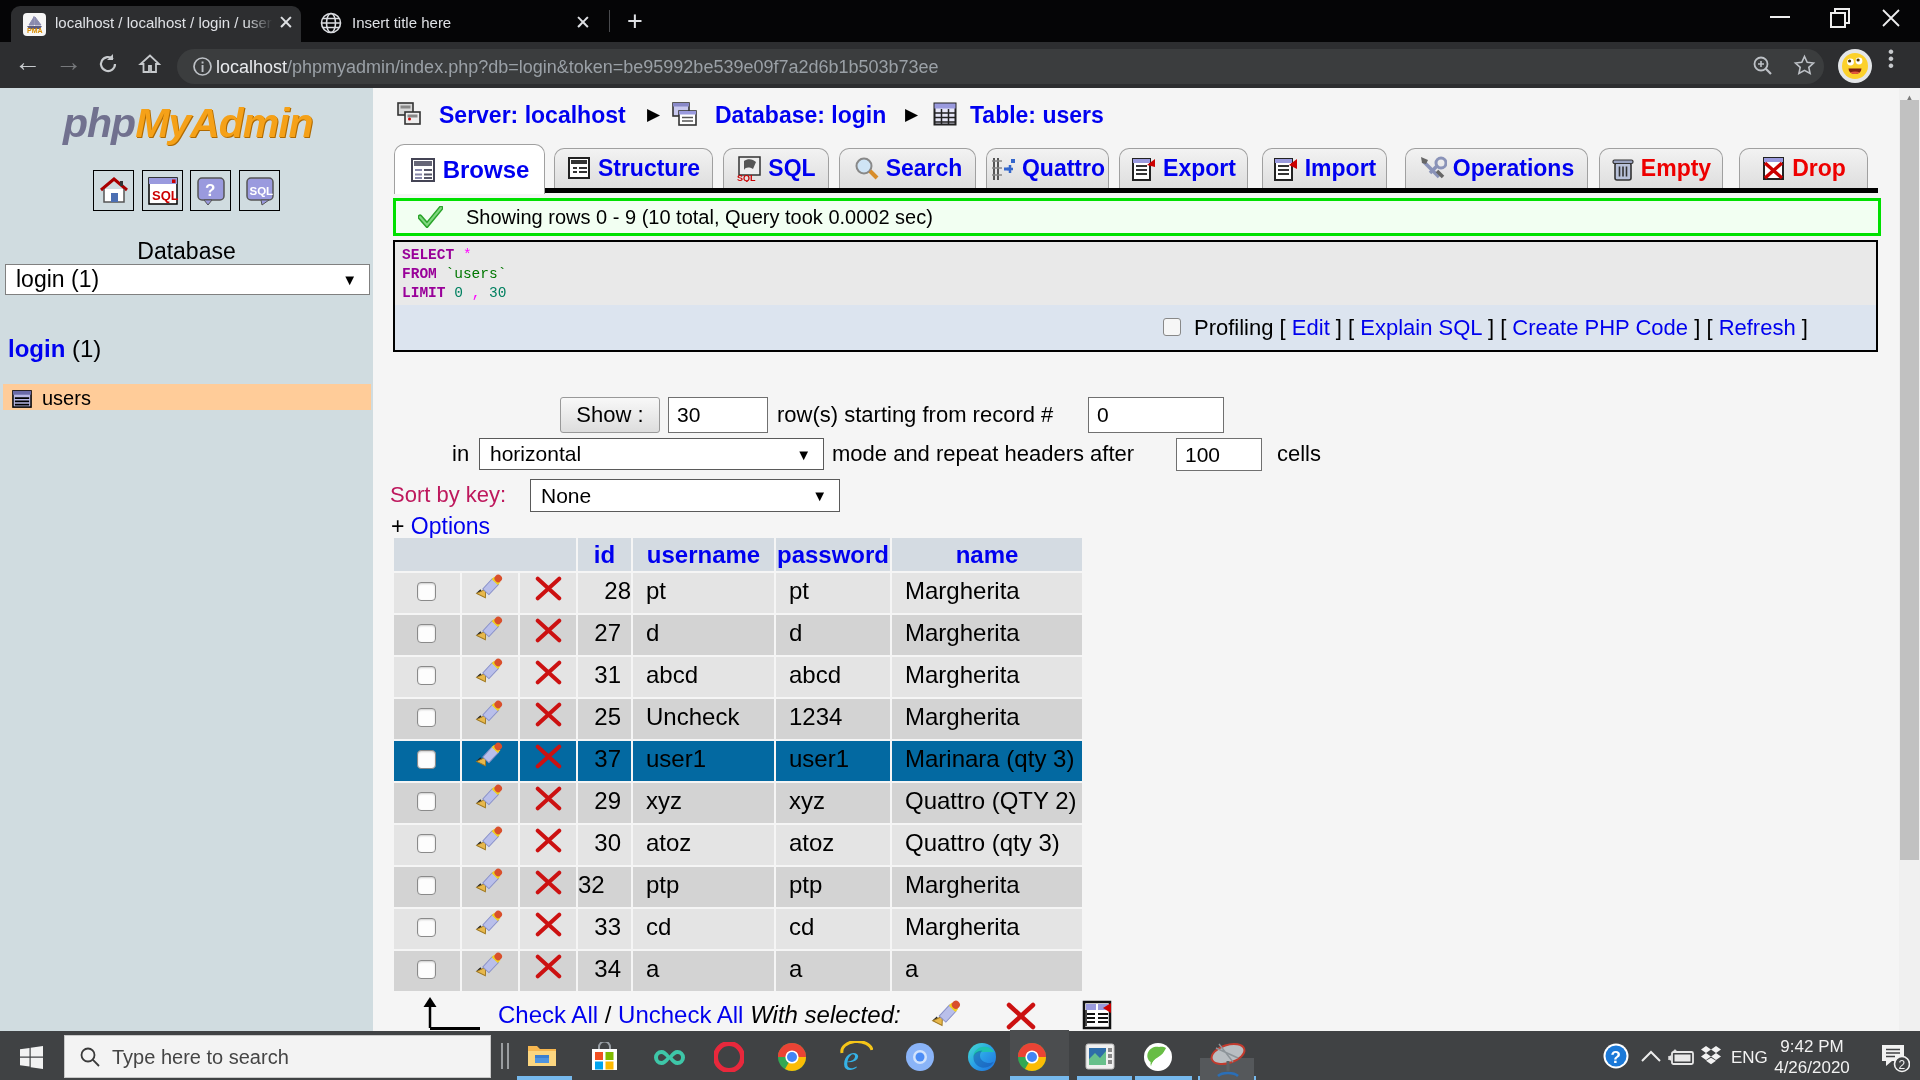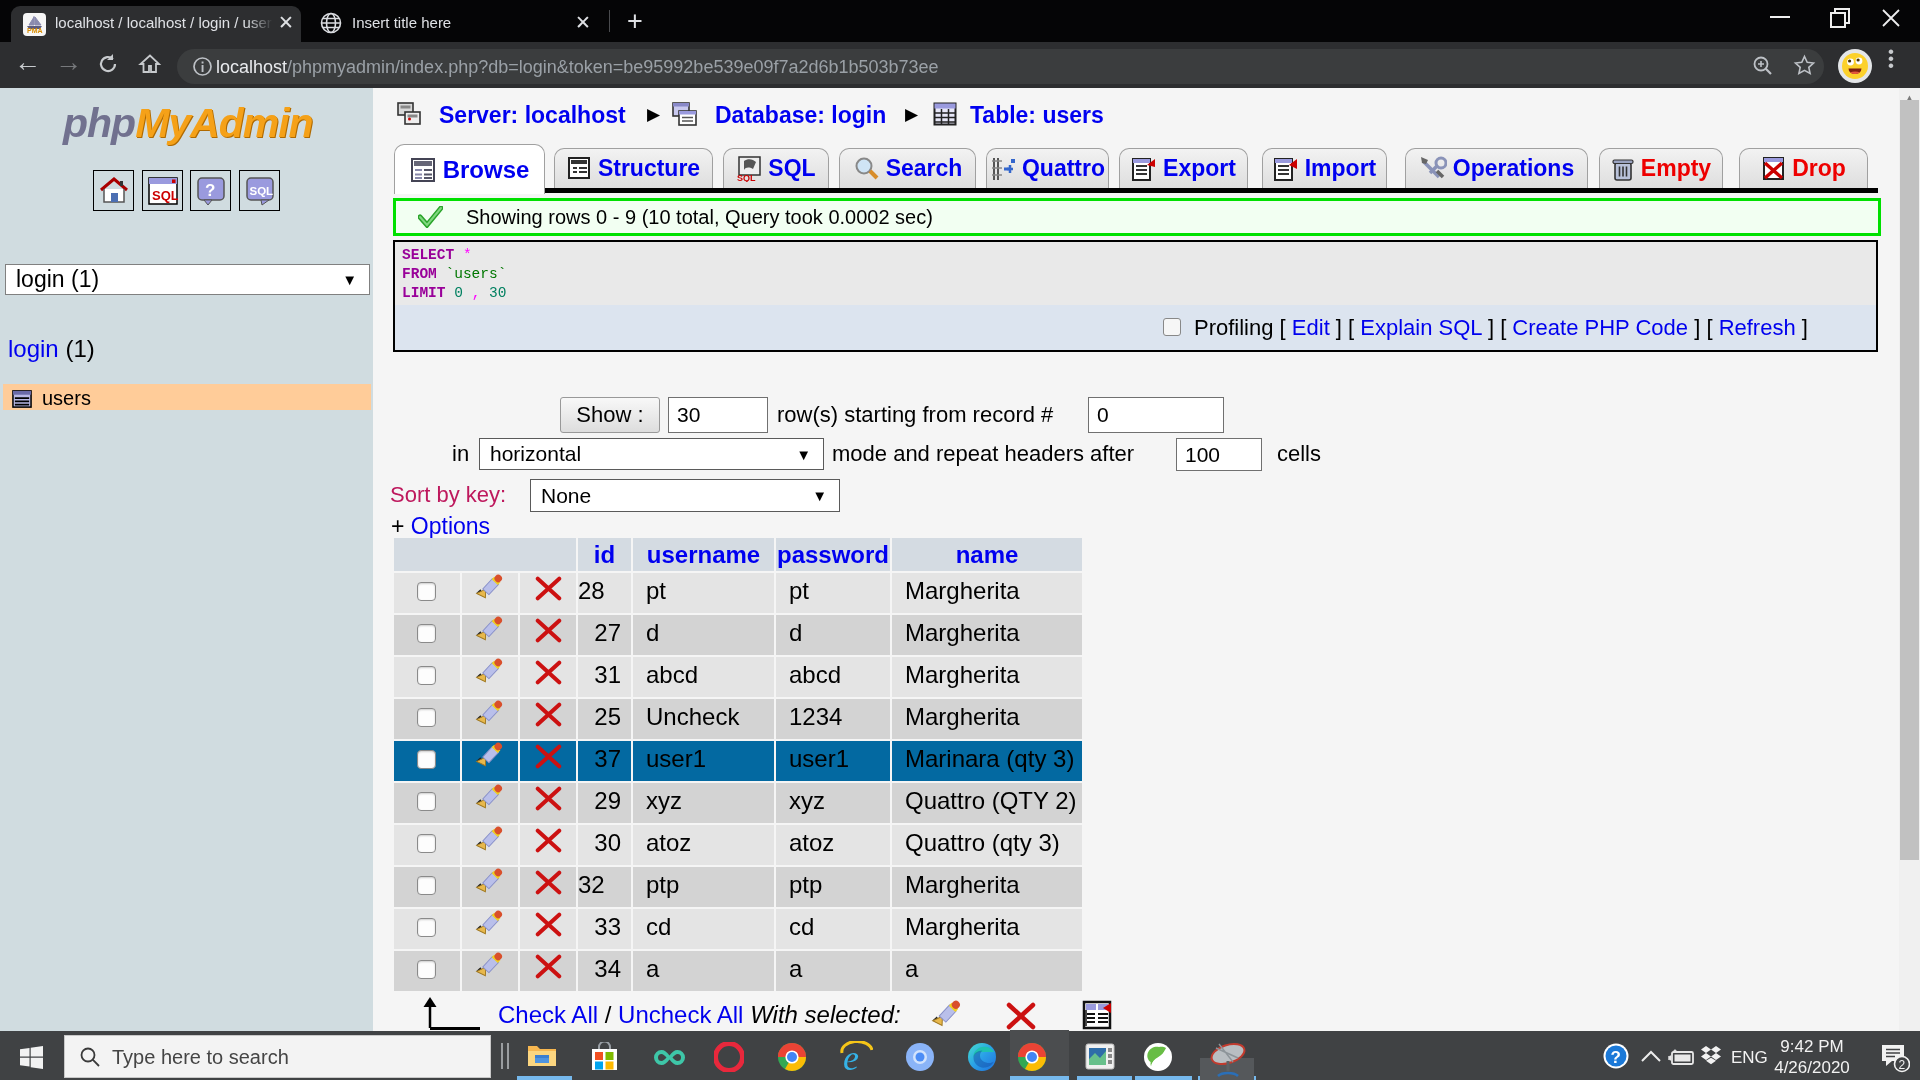--- a/index.html
+++ b/index.html
@@ -121,25 +121,26 @@
 <svg class="abs" style="left:196px;top:176px" width="30" height="30" viewBox="0 0 30 30">
       <rect x="2" y="2" width="26" height="22" rx="4" fill="#9a9ade" stroke="#555" stroke-width="1.5"></rect>
       <path d="M8 24h8l-4 5z" fill="#9a9ade" stroke="#555" stroke-width="1"></path>
       <text x="9" y="20" font-size="17" font-weight="bold" fill="#fff" font-family="Liberation Sans">?</text>
     </svg>
 <svg class="abs" style="left:245px;top:176px" width="30" height="30" viewBox="0 0 30 30">
       <rect x="2" y="2" width="26" height="22" rx="4" fill="#9a9ade" stroke="#555" stroke-width="1.5"></rect>
       <path d="M16 24h8l-7 5z" fill="#9a9ade" stroke="#555" stroke-width="1"></path>
       <text x="4.5" y="19" font-size="11.5" font-weight="bold" fill="#fff" font-family="Liberation Sans">SQL</text>
     </svg>
+<div class="abs" style="left:0;top:238px;width:373px;text-align:center;font-size:23px;color:#000">Database</div>
 <div class="abs sel" style="left:5px;top:264px;width:365px;height:31px;border:1px solid #808080;font-size:23px">
       <span>login (1)</span>
       <span class="selarr">▼</span>
     </div>
-<div class="abs" style="left:8px;top:335px;font-size:24px"><a class="bl" style="font-weight:normal;color:#0000f0">login</a> <span style="color:#000">(1)</span></div>
+<div class="abs" style="left:8px;top:335px;font-size:24px"><a class="bl" style="font-weight:bold;color:#0000f0">login</a> <span style="color:#000">(1)</span></div>
 <div class="abs" style="left:3px;top:384px;width:368px;height:26px;background:#ffcc99"></div>
 <svg class="abs" style="left:12px;top:389px" width="20" height="20" viewBox="0 0 21 21">
       <rect x="1" y="2" width="19" height="17" fill="#b9b9e6" stroke="#000" stroke-width="1.6"></rect>
       <rect x="1" y="2" width="19" height="4" fill="#6a6aa8"></rect>
       <path d="M3 9.5h15M3 13h15M3 16.5h15" stroke="#000" stroke-width="1.8"></path>
     </svg>
 <div class="abs" style="left:42px;top:387px;font-size:20px;color:#000">users</div>
 
 <svg class="abs" style="left:397px;top:102px" width="24" height="24" viewBox="0 0 24 24">
       <rect x="1" y="1" width="15" height="12" fill="#d8d8d8" stroke="#333" stroke-width="1.6"></rect>
@@ -299,21 +300,21 @@
                 <path d="M13 24l-4 5 0.5-6z" fill="#222"></path>
                 <path d="M13.5 19l-4 10 10-3z" fill="#e8b84c" stroke="#a07820" stroke-width="1"></path>
                 <rect x="11" y="6" width="9" height="15" fill="#b9bfea" stroke="#8890c8" stroke-width="1"></rect>
                 <rect x="11" y="3" width="9" height="4" fill="#f0d020"></rect>
                 <circle cx="15.5" cy="1.5" r="4" fill="#d94f2b"></circle>
               </g>
             </svg></td>
           <td style="text-align:center;width:55px"><svg width="27" height="25" viewBox="0 0 30 28">
               <path d="M3 3l24 22M27 3 3 25" stroke="#cc1111" stroke-width="4.5" stroke-linecap="round"></path>
             </svg></td>
-          <td style="text-align:left;padding-right:10px">28</td>
+          <td style="text-align:right;">28</td>
           <td style="padding-left:13px">pt</td>
           <td style="padding-left:13px">pt</td>
           <td style="padding-left:13px">Margherita</td>
         </tr>
 <tr style="height:40px;background:#d3d3d3">
           <td>
             <div style="width:19px;height:19px;background:#fdfdfd;border:1px solid #8a8a8a;border-radius:4px;margin:auto;box-shadow:inset 0 1px 2px #ccc"></div>
           </td>
           <td style="text-align:center"><svg width="30" height="28" viewBox="0 0 32 30">
               <g transform="rotate(43 16 15)">

